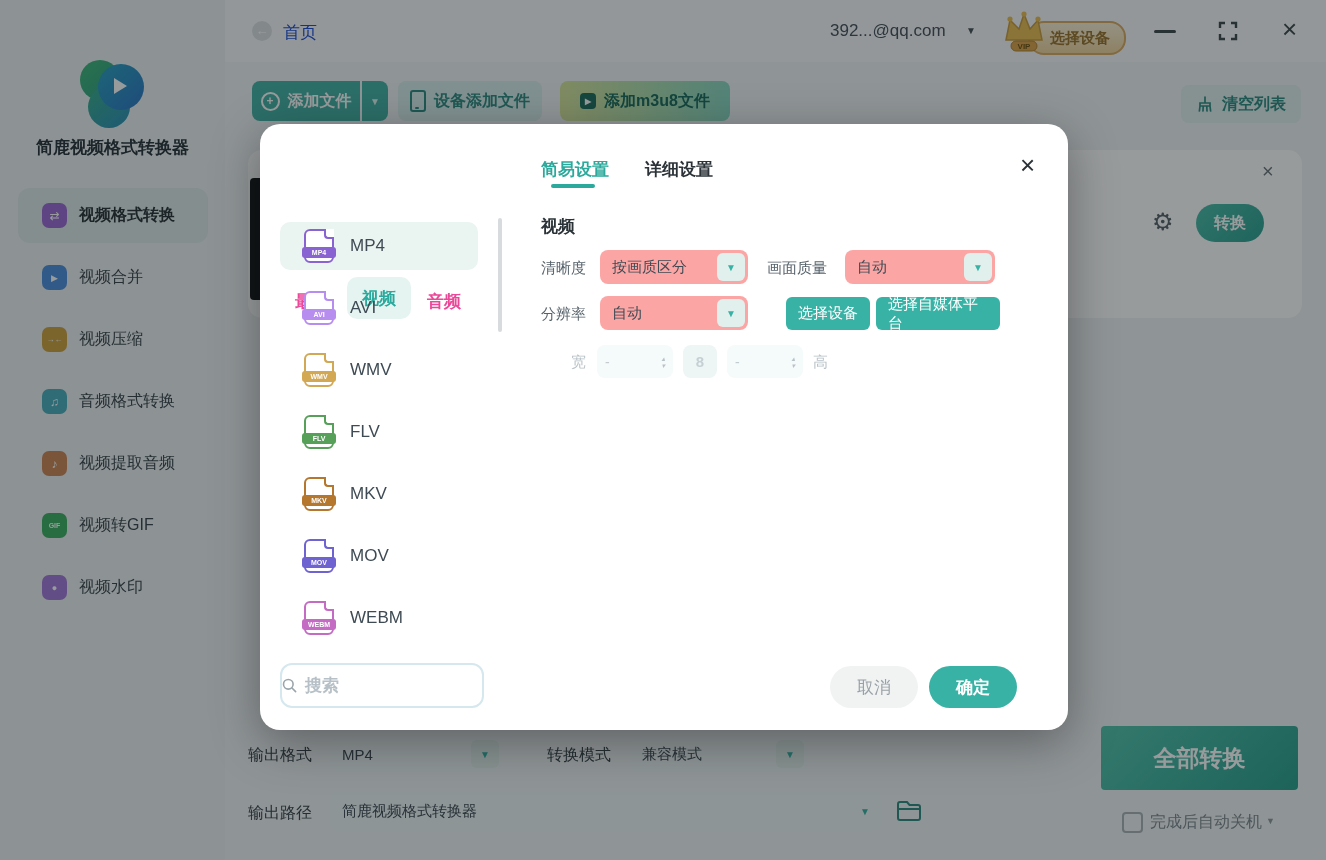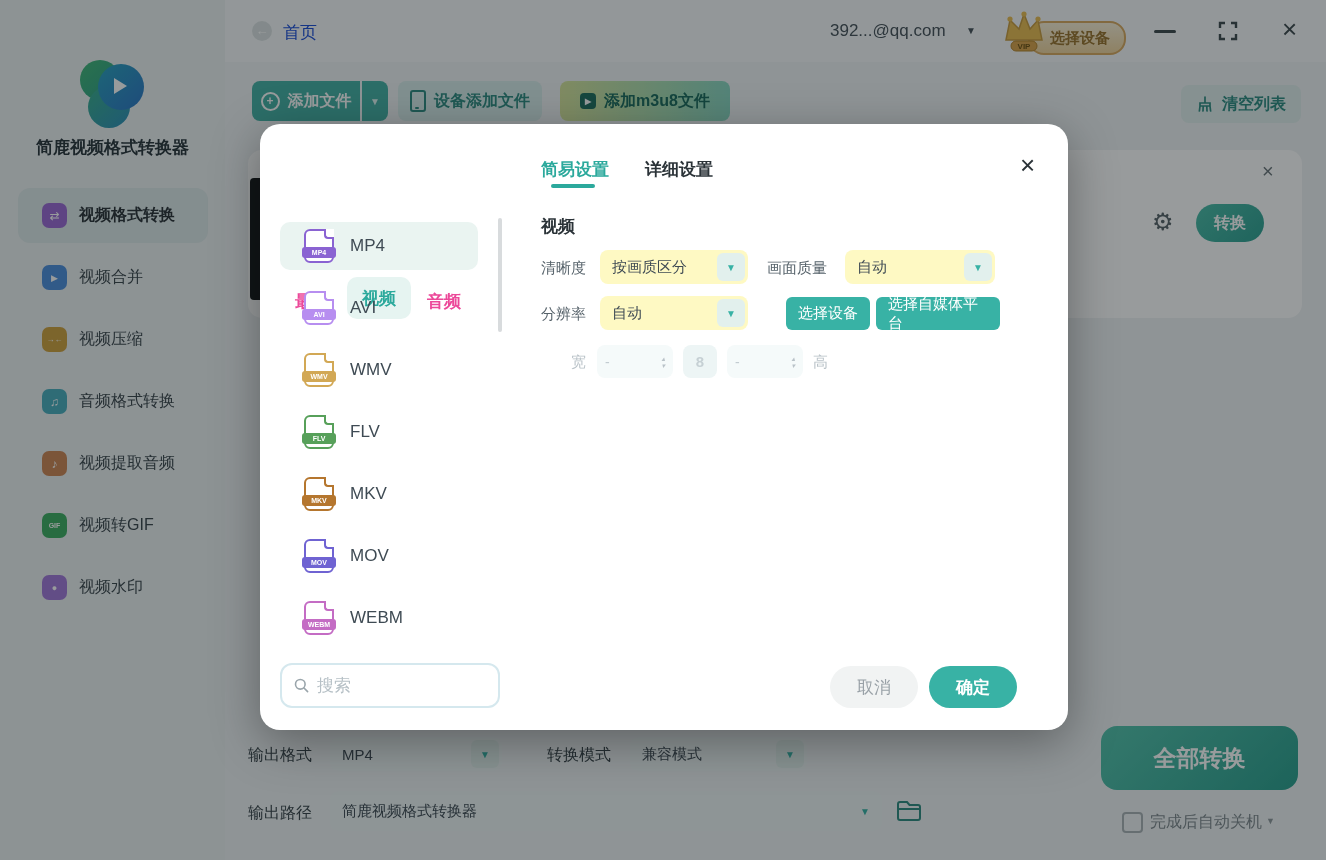--- a/index.html
+++ b/index.html
@@ -69,21 +69,21 @@
   .btn-convert{position:absolute;left:1196px;top:204px;width:68px;height:38px;border-radius:19px;
     background:linear-gradient(135deg,#4cbda8,#2fa092);color:#fff;font-weight:bold;font-size:16px;
     display:flex;align-items:center;justify-content:center;}
   
   .out-label{position:absolute;font-size:16px;color:#39444a;}
   .dd{position:absolute;height:34px;background:#eef4f4;border-radius:8px;display:flex;
     align-items:center;justify-content:space-between;box-sizing:border-box;padding-left:12px;}
   .dd-val{font-size:15px;color:#3f4b54;}
   .dd-caret{width:28px;height:28px;margin-right:3px;background:#e2f0ed;border-radius:6px;color:#38b2a5;
     display:flex;align-items:center;justify-content:center;font-size:10px;flex:none;}
-  .btn-convert-all{position:absolute;left:1101px;top:726px;width:197px;height:64px;border-radius:16px;
+  .btn-convert-all{position:absolute;left:1101px;top:726px;width:197px;height:64px;border-radius:4px;
     background:linear-gradient(135deg,#55c4ad,#2b9f8e);color:#fff;font-weight:bold;font-size:23px;
     display:flex;align-items:center;justify-content:center;}
   .chk{position:absolute;left:1122px;top:812px;width:17px;height:17px;border:2px solid #a9b1b5;border-radius:4px;background:transparent;}
   .chk-label{position:absolute;left:1150px;top:812px;font-size:16px;color:#7f898e;}
   .chk-caret{position:absolute;left:1266px;top:816px;font-size:9px;color:#8f999e;}
   
   .dim{position:absolute;inset:0;background:rgba(10,16,18,0.42);z-index:50;}
   .modal{position:absolute;left:260px;top:124px;width:808px;height:606px;background:#fff;
     border-radius:20px;z-index:100;box-shadow:0 12px 48px rgba(0,0,0,.35);}
   .m-tab{position:absolute;top:166px;font-size:17px;font-weight:bold;color:#ec4899;}
@@ -92,30 +92,30 @@
   .fmt-row{position:absolute;left:20px;width:198px;height:48px;border-radius:10px;
     display:flex;align-items:center;padding-left:24px;box-sizing:border-box;gap:16px;}
   .fmt-row.selected{background:#eaf4f1;}
   .f-ico{width:26px;height:30px;border:2px solid var(--c);border-radius:6px;position:relative;background:#fff;flex:none;}
   .f-ico:before{content:"";position:absolute;top:-2px;right:-2px;width:8px;height:8px;background:#fff;
     border-left:2px solid var(--c);border-bottom:2px solid var(--c);border-radius:0 0 0 4px;}
   .f-band{position:absolute;left:-4px;right:-4px;bottom:3px;height:11px;background:var(--c);border-radius:3px;
     color:#fff;font-size:7px;font-weight:bold;display:flex;align-items:center;justify-content:center;font-style:normal;}
   .fmt-label{font-size:17px;color:#3f4b54;}
   .scroll-thumb{position:absolute;left:238px;top:94px;width:4px;height:114px;background:#d8dbdd;border-radius:2px;}
-  .search{position:absolute;left:20px;top:539px;width:220px;height:45px;border:2px solid #d5e8ee;border-radius:12px;
-    box-sizing:border-box;display:flex;align-items:center;gap:8px;padding-left:12px;}
+  .search{position:absolute;left:20px;top:539px;width:204px;height:45px;border:2px solid #d5e8ee;border-radius:12px;
+    box-sizing:border-box;display:flex;align-items:center;gap:8px;font-weight:bold;}
   .search-ph{font-size:17px;color:#b6c0c6;}
   .stab-active{position:absolute;left:281px;top:34px;font-size:17px;font-weight:bold;color:#2ba99c;}
   .stab-underline{position:absolute;left:291px;top:60px;width:44px;height:4px;background:#2ba99c;border-radius:2px;}
   .stab{position:absolute;left:385px;top:34px;font-size:17px;font-weight:bold;color:#2b3338;}
   .m-close{position:absolute;left:760px;top:28px;font-size:26px;color:#2b3338;line-height:26px;}
   .sec-title{position:absolute;left:281px;top:91px;font-size:17px;font-weight:bold;color:#2b3338;}
   .f-label{position:absolute;font-size:15px;color:#57636b;}
-  .dd.light{background:#fef9c3;}
+  .dd.light{background:#fca5a5;}
   .btn-teal{position:absolute;height:33px;background:#38b2a5;border-radius:6px;color:#fff;font-size:15px;
     display:flex;align-items:center;justify-content:center;padding:0 12px;box-sizing:border-box;}
   .dim-label{position:absolute;font-size:15px;color:#b9c2c8;}
   .num{position:absolute;height:33px;background:#f5fafa;border-radius:8px;display:flex;align-items:center;
     justify-content:space-between;box-sizing:border-box;padding:0 8px;color:#c3ccd1;font-size:14px;}
   .stepper{display:flex;flex-direction:column;font-size:7px;line-height:7px;color:#b9c2c8;}
   .link-btn{position:absolute;left:423px;top:221px;width:34px;height:33px;background:#edf5f5;border-radius:8px;
     color:#c6d0d4;font-size:15px;font-weight:bold;display:flex;align-items:center;justify-content:center;}
   .btn-cancel{position:absolute;left:570px;top:542px;width:88px;height:42px;background:#f1f3f3;border-radius:21px;
     color:#99a1a7;font-size:17px;display:flex;align-items:center;justify-content:center;}

